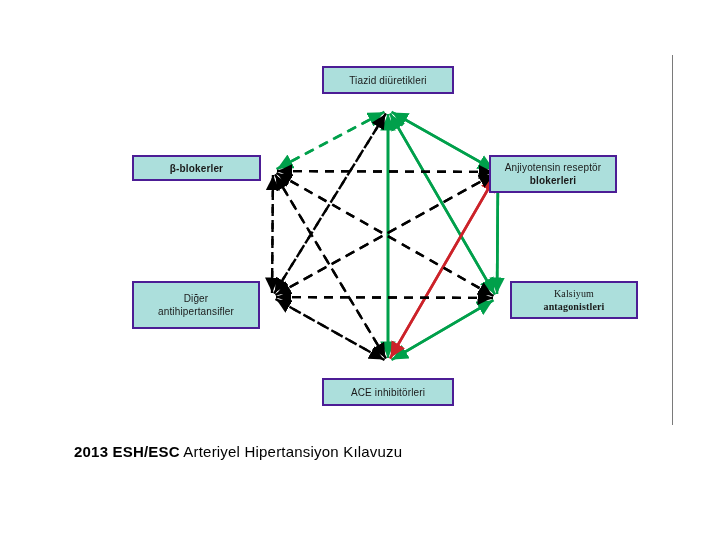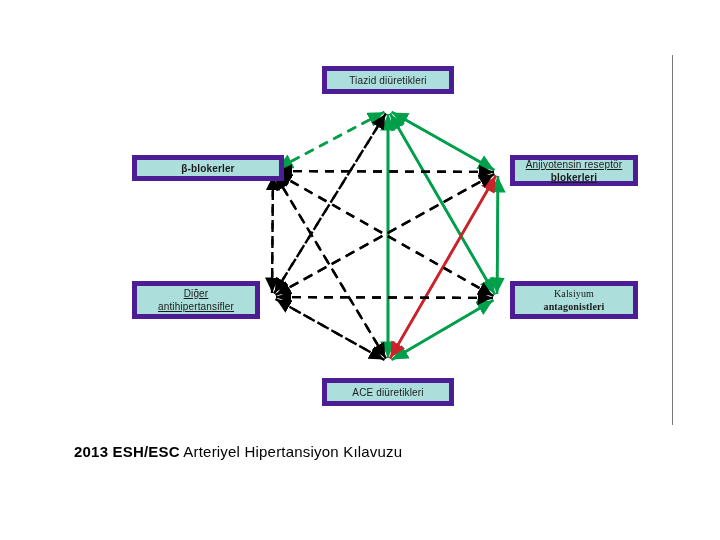--- a/index.html
+++ b/index.html
@@ -14,37 +14,37 @@
     background: #ffffff;
     overflow: hidden;
     font-family: "Liberation Sans", sans-serif;
   }
 
   
   .node-box {
     position: absolute;
     box-sizing: border-box;
     background: #ACDFDC;
-    border: 5px solid #4c1d95;
+    border: 2px solid #4c1d95;
     color: #1a1a1a;
     display: flex;
     align-items: center;
     justify-content: center;
     text-align: center;
     font-size: 10px;
     line-height: 13px;
     letter-spacing: 0.15px;
     z-index: 5;
   }
   .node-box .lbl { display: block; padding: 0 4px; }
 
   .box-thiazide { left: 322px; top: 66px;  width: 132px; height: 28px; }
-  .box-beta     { left: 132px; top: 155px; width: 152px; height: 26px; font-weight: bold; }
-  .box-arb      { left: 510px; top: 155px; width: 128px; height: 31px; text-decoration: underline; }
-  .box-other    { left: 132px; top: 281px; width: 128px; height: 38px; text-decoration: underline; }
+  .box-beta     { left: 132px; top: 155px; width: 129px; height: 26px; font-weight: bold; }
+  .box-arb      { left: 489px; top: 155px; width: 128px; height: 38px; }
+  .box-other    { left: 132px; top: 281px; width: 128px; height: 48px; }
   .box-ccb      { left: 510px; top: 281px; width: 128px; height: 38px; font-family: Liberation Serif, serif; }
   .box-ace      { left: 322px; top: 378px; width: 132px; height: 28px; }
 
   
   #edge-layer {
     position: absolute;
     left: 0; top: 0;
     width: 720px; height: 540px;
     z-index: 2;
   }
@@ -141,20 +141,20 @@
 
   <div class="node-box box-other">
     <span class="lbl"><span>Diğer</span><br><span>antihipertansifler</span></span>
   </div>
 
   <div class="node-box box-ccb">
     <span class="lbl"><span>Kalsiyum</span><br><b>antagonistleri</b></span>
   </div>
 
   <div class="node-box box-ace">
-    <span class="lbl">ACE diüretikleri</span>
+    <span class="lbl">ACE inhibitörleri</span>
   </div>
 
   <div class="caption">
     <span class="strong">2013 ESH/ESC</span><span> Arteriyel Hipertansiyon Kılavuzu</span>
   </div>
 
 </div>
 
 </body></html>

